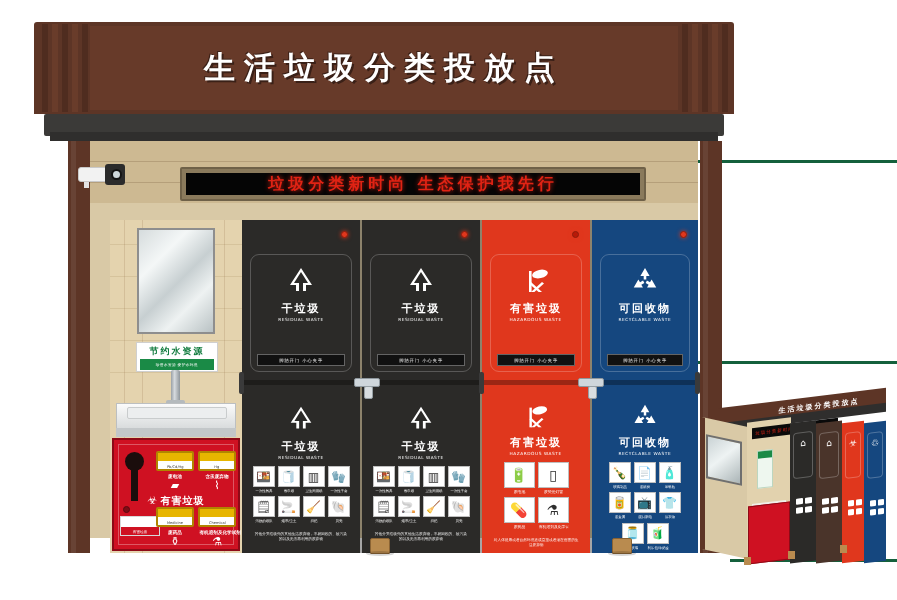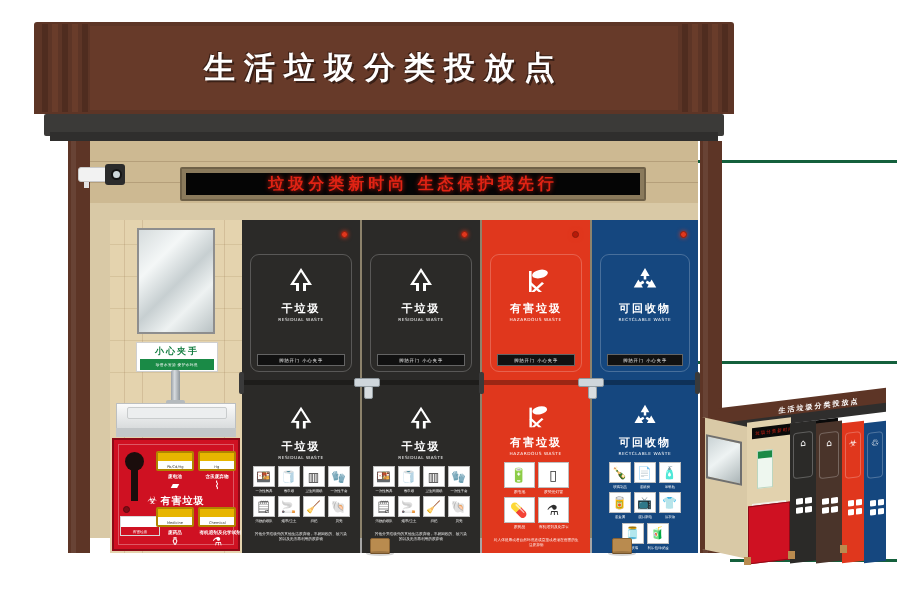--- a/index.html
+++ b/index.html
@@ -212,21 +212,21 @@
       <div class="tile-v" style="left:114px;"></div>
       <div class="tile-h" style="top:24px;"></div>
       <div class="tile-h" style="top:56px;"></div>
       <div class="tile-h" style="top:88px;"></div>
       <div class="tile-h" style="top:120px;"></div>
       <div class="tile-h" style="top:152px;"></div>
 
       <div class="mirror"></div>
 
       <div class="water-sign">
-        <div class="water-sign-t">小心夹手</div>
+        <div class="water-sign-t">节约水资源</div>
         <div class="water-sign-b">
           <span>珍惜水资源 爱护水环境</span>
         </div>
       </div>
 
       <div class="faucet"></div>
       <div class="faucet-base"></div>
       <div class="basin">
         <div class="basin-in"></div>
       </div>

